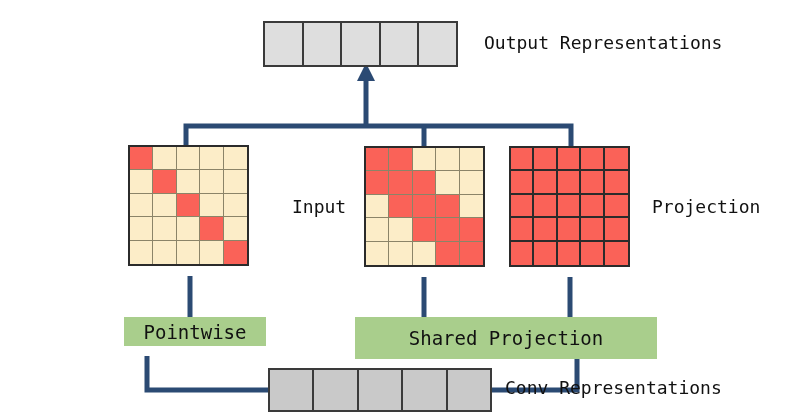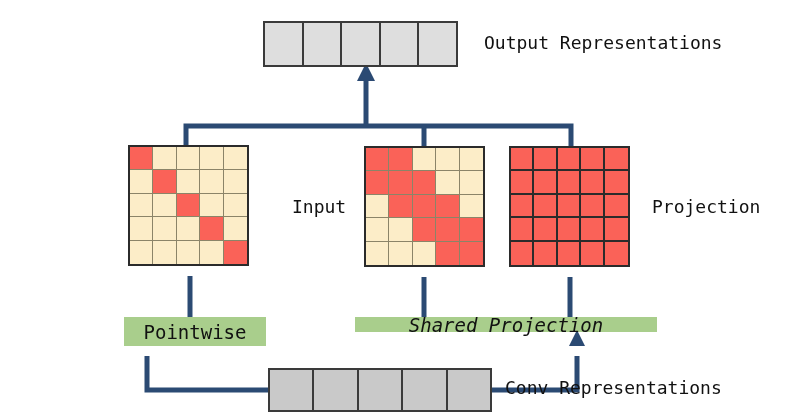--- a/index.html
+++ b/index.html
@@ -84,21 +84,21 @@
     display: flex;
     align-items: center;
     justify-content: center;
     color: #111111;
     font-size: 19px;
     letter-spacing: 0px;
     z-index: 3;
     white-space: nowrap;
   }
   #proj-pointwise { left: 124px; top: 317px; width: 142px; height: 29px; }
-  #proj-shared    { left: 355px; top: 317px; width: 302px; height: 15px; font-style: italic; }
+  #proj-shared    { left: 355px; top: 317px; width: 302px; height: 42px; }
 
   
   .label {
     position: absolute;
     color: #111111;
     font-size: 18px;
     white-space: nowrap;
     z-index: 4;
   }
   #label-output    { left: 484px; top: 32px;  }

